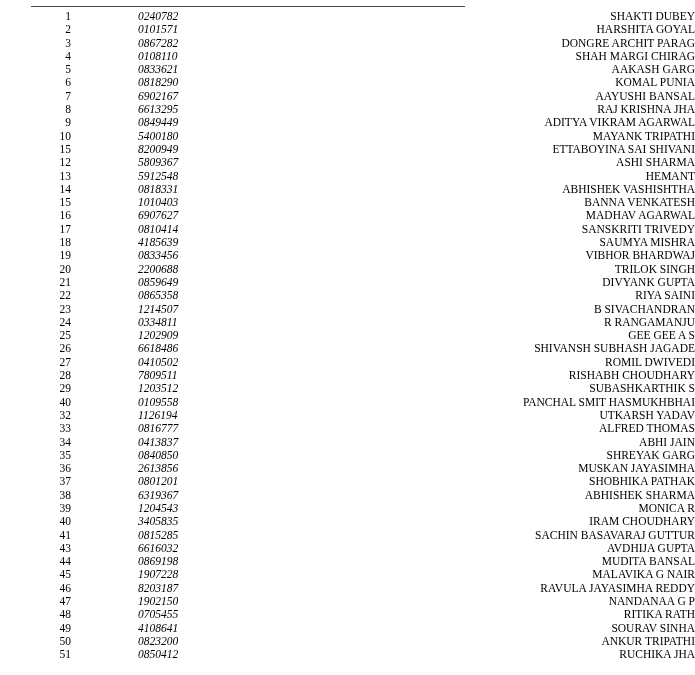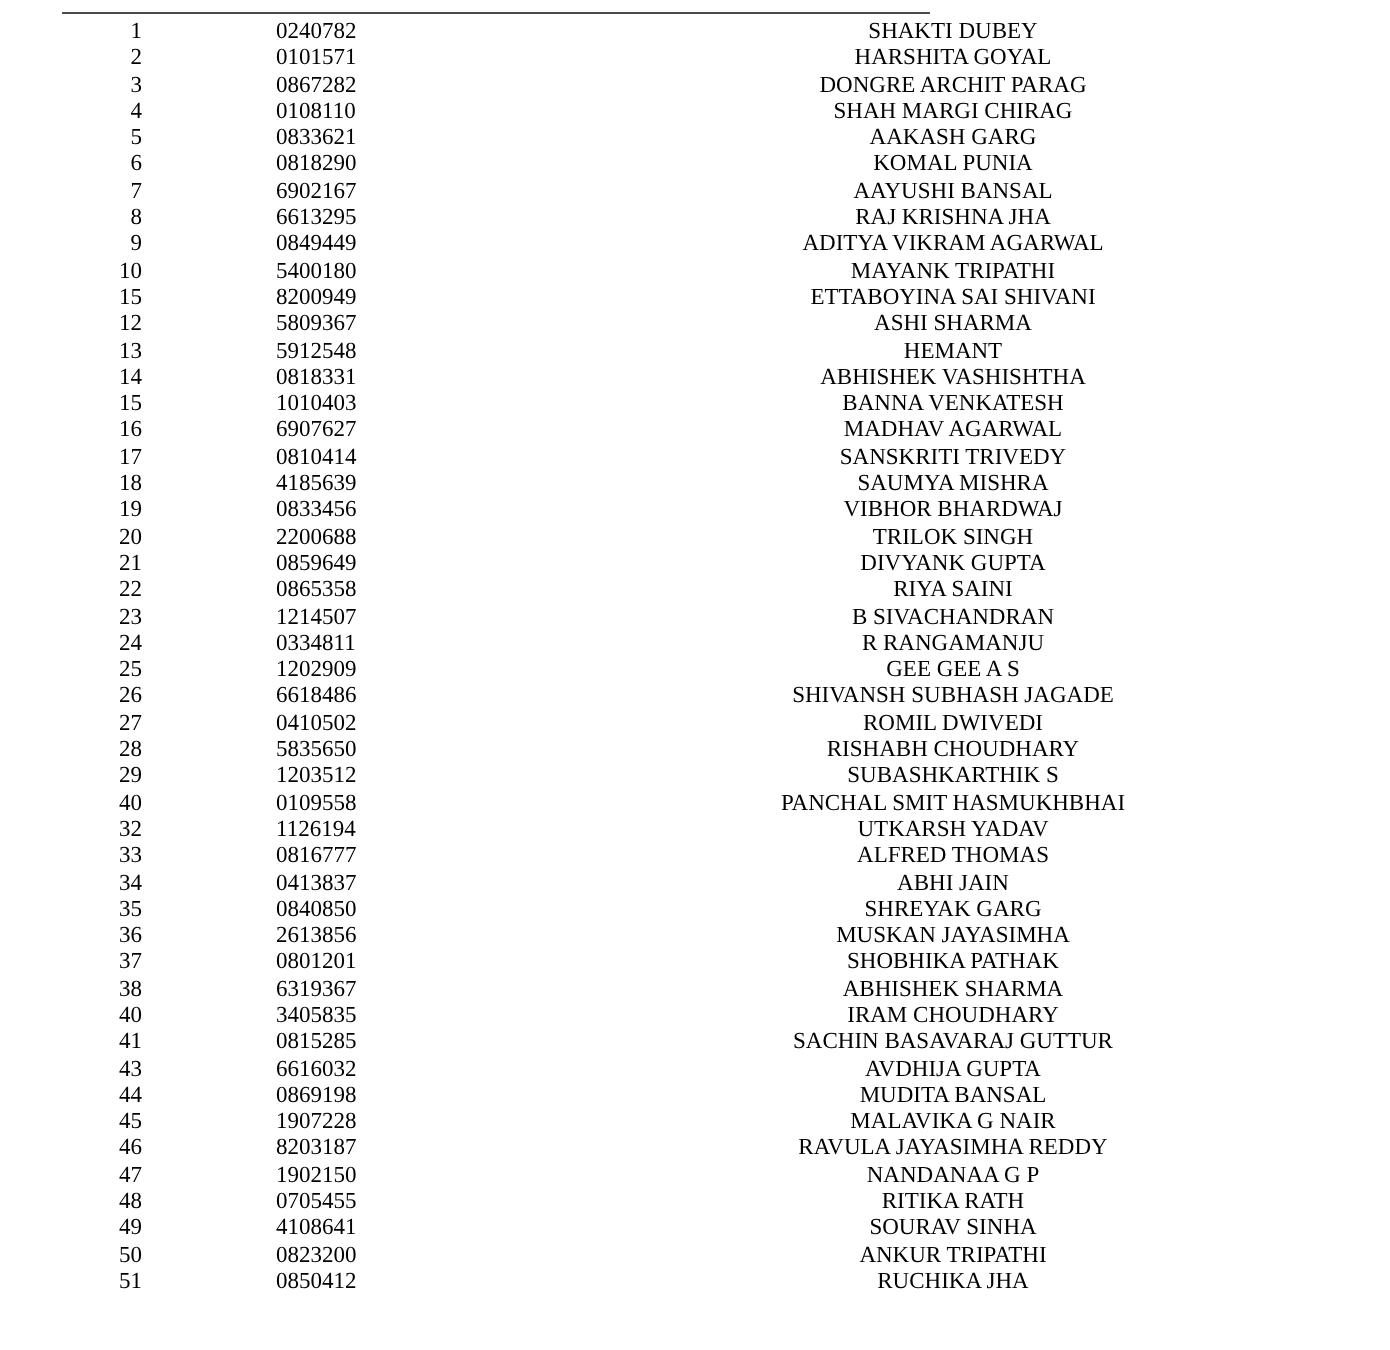--- a/index.html
+++ b/index.html
@@ -51,23 +51,24 @@
     line-height: 13.3px;
     white-space: nowrap;
     vertical-align: baseline;
   }
   td.sl {
     text-align: right;
     padding-right: 0px;
   }
   td.roll {
     text-align: left;
+    font-style: italic;
   }
   td.name {
-    text-align: center;
+    text-align: right;
     padding-left: 0px;
   }
 </style>
 </head>
 <body>
 
 <div id="page">
 
   <div id="top-rule"></div>
 
@@ -237,21 +238,21 @@
         </tr>
         <tr>
           <td class="sl">27</td>
           <td></td>
           <td class="roll">0410502</td>
           <td class="name">ROMIL DWIVEDI</td>
         </tr>
         <tr>
           <td class="sl">28</td>
           <td></td>
-          <td class="roll">5835650</td>
+          <td class="roll">7809511</td>
           <td class="name">RISHABH CHOUDHARY</td>
         </tr>
         <tr>
           <td class="sl">29</td>
           <td></td>
           <td class="roll">1203512</td>
           <td class="name">SUBASHKARTHIK S</td>
         </tr>
         <tr>
           <td class="sl">40</td>
@@ -295,20 +296,26 @@
           <td class="roll">0801201</td>
           <td class="name">SHOBHIKA PATHAK</td>
         </tr>
         <tr>
           <td class="sl">38</td>
           <td></td>
           <td class="roll">6319367</td>
           <td class="name">ABHISHEK SHARMA</td>
         </tr>
         <tr>
+          <td class="sl">39</td>
+          <td></td>
+          <td class="roll">1204543</td>
+          <td class="name">MONICA R</td>
+        </tr>
+        <tr>
           <td class="sl">40</td>
           <td></td>
           <td class="roll">3405835</td>
           <td class="name">IRAM CHOUDHARY</td>
         </tr>
         <tr>
           <td class="sl">41</td>
           <td></td>
           <td class="roll">0815285</td>
           <td class="name">SACHIN BASAVARAJ GUTTUR</td>

